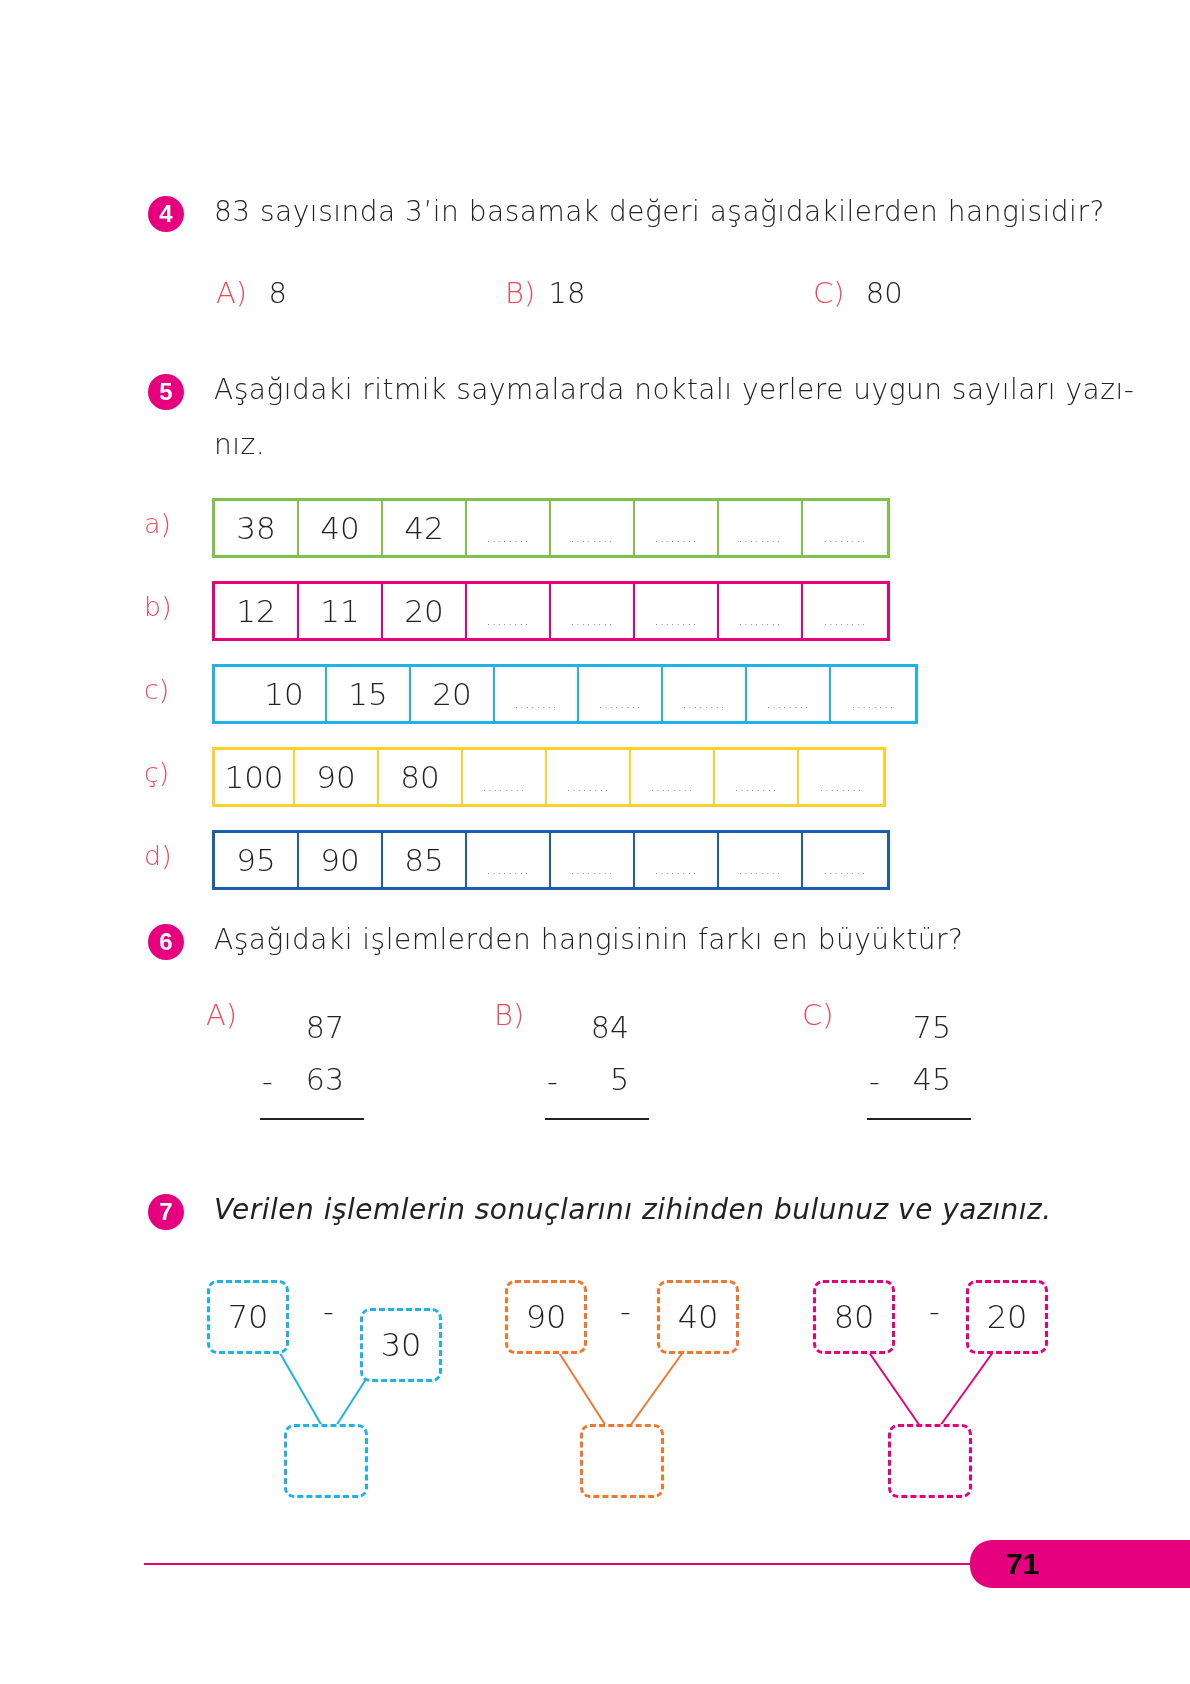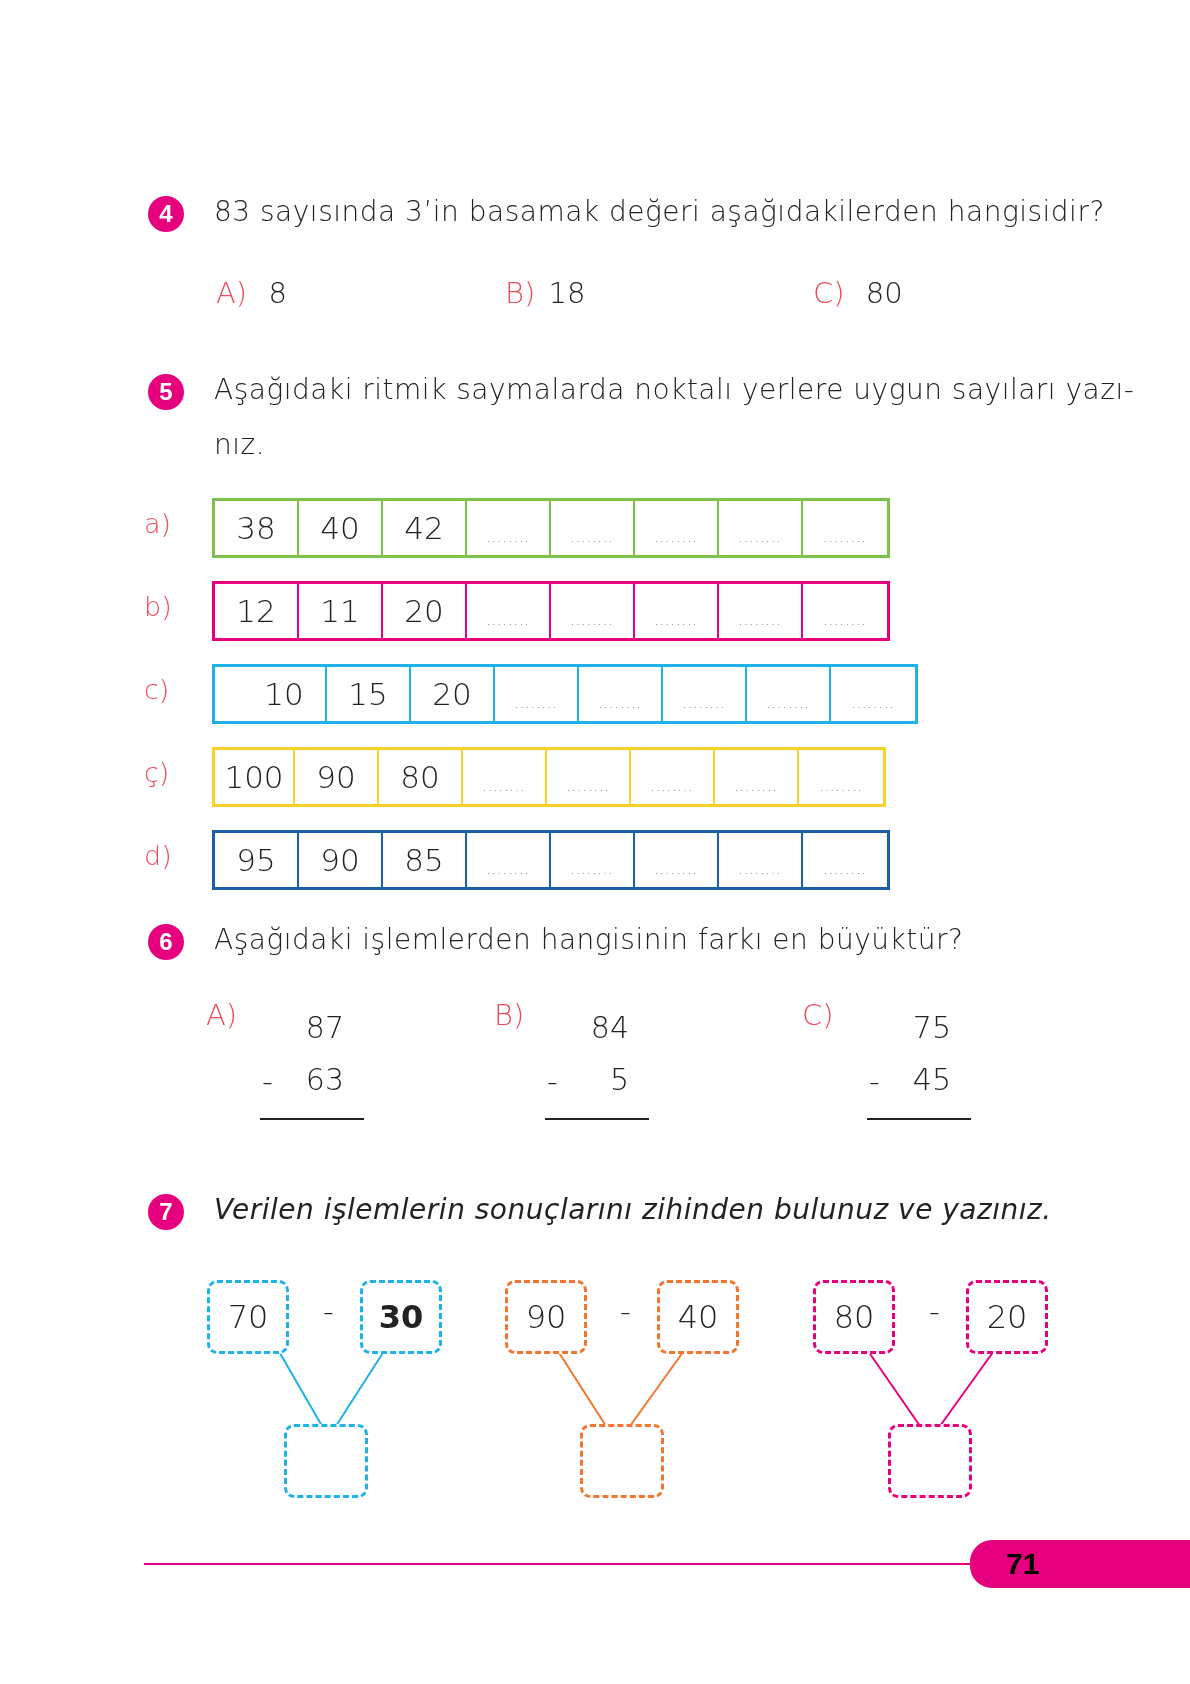--- a/index.html
+++ b/index.html
@@ -147,21 +147,21 @@
     <line x1="386" y1="1348" x2="336" y2="1426" stroke="#1fb2e8"></line>
     <line x1="556" y1="1348" x2="606" y2="1426" stroke="#f2762e"></line>
     <line x1="686" y1="1348" x2="630" y2="1426" stroke="#f2762e"></line>
     <line x1="866" y1="1348" x2="920" y2="1426" stroke="#e6007e"></line>
     <line x1="996" y1="1348" x2="940" y2="1426" stroke="#e6007e"></line>
   </g>
 </svg>
 
 <div class="dbox" style="left:207px;top:1280px;border-color:#1fb2e8;">70</div>
 <div class="minus" style="left:323px;top:1294px;">-</div>
-<div class="dbox" style="left:360px;top:1280px;border-color:#1fb2e8;font-weight:bold;">30</div>
+<div class="dbox" style="left:360px;top:1308px;border-color:#1fb2e8;">30</div>
 <div class="dbox" style="left:284px;top:1424px;width:84px;border-color:#1fb2e8;"></div>
 
 <div class="dbox" style="left:505px;top:1280px;border-color:#f2762e;">90</div>
 <div class="minus" style="left:620px;top:1294px;">-</div>
 <div class="dbox" style="left:657px;top:1280px;border-color:#f2762e;">40</div>
 <div class="dbox" style="left:580px;top:1424px;width:84px;border-color:#f2762e;"></div>
 
 <div class="dbox" style="left:813px;top:1280px;border-color:#e6007e;">80</div>
 <div class="minus" style="left:929px;top:1294px;">-</div>
 <div class="dbox" style="left:966px;top:1280px;border-color:#e6007e;">20</div>

